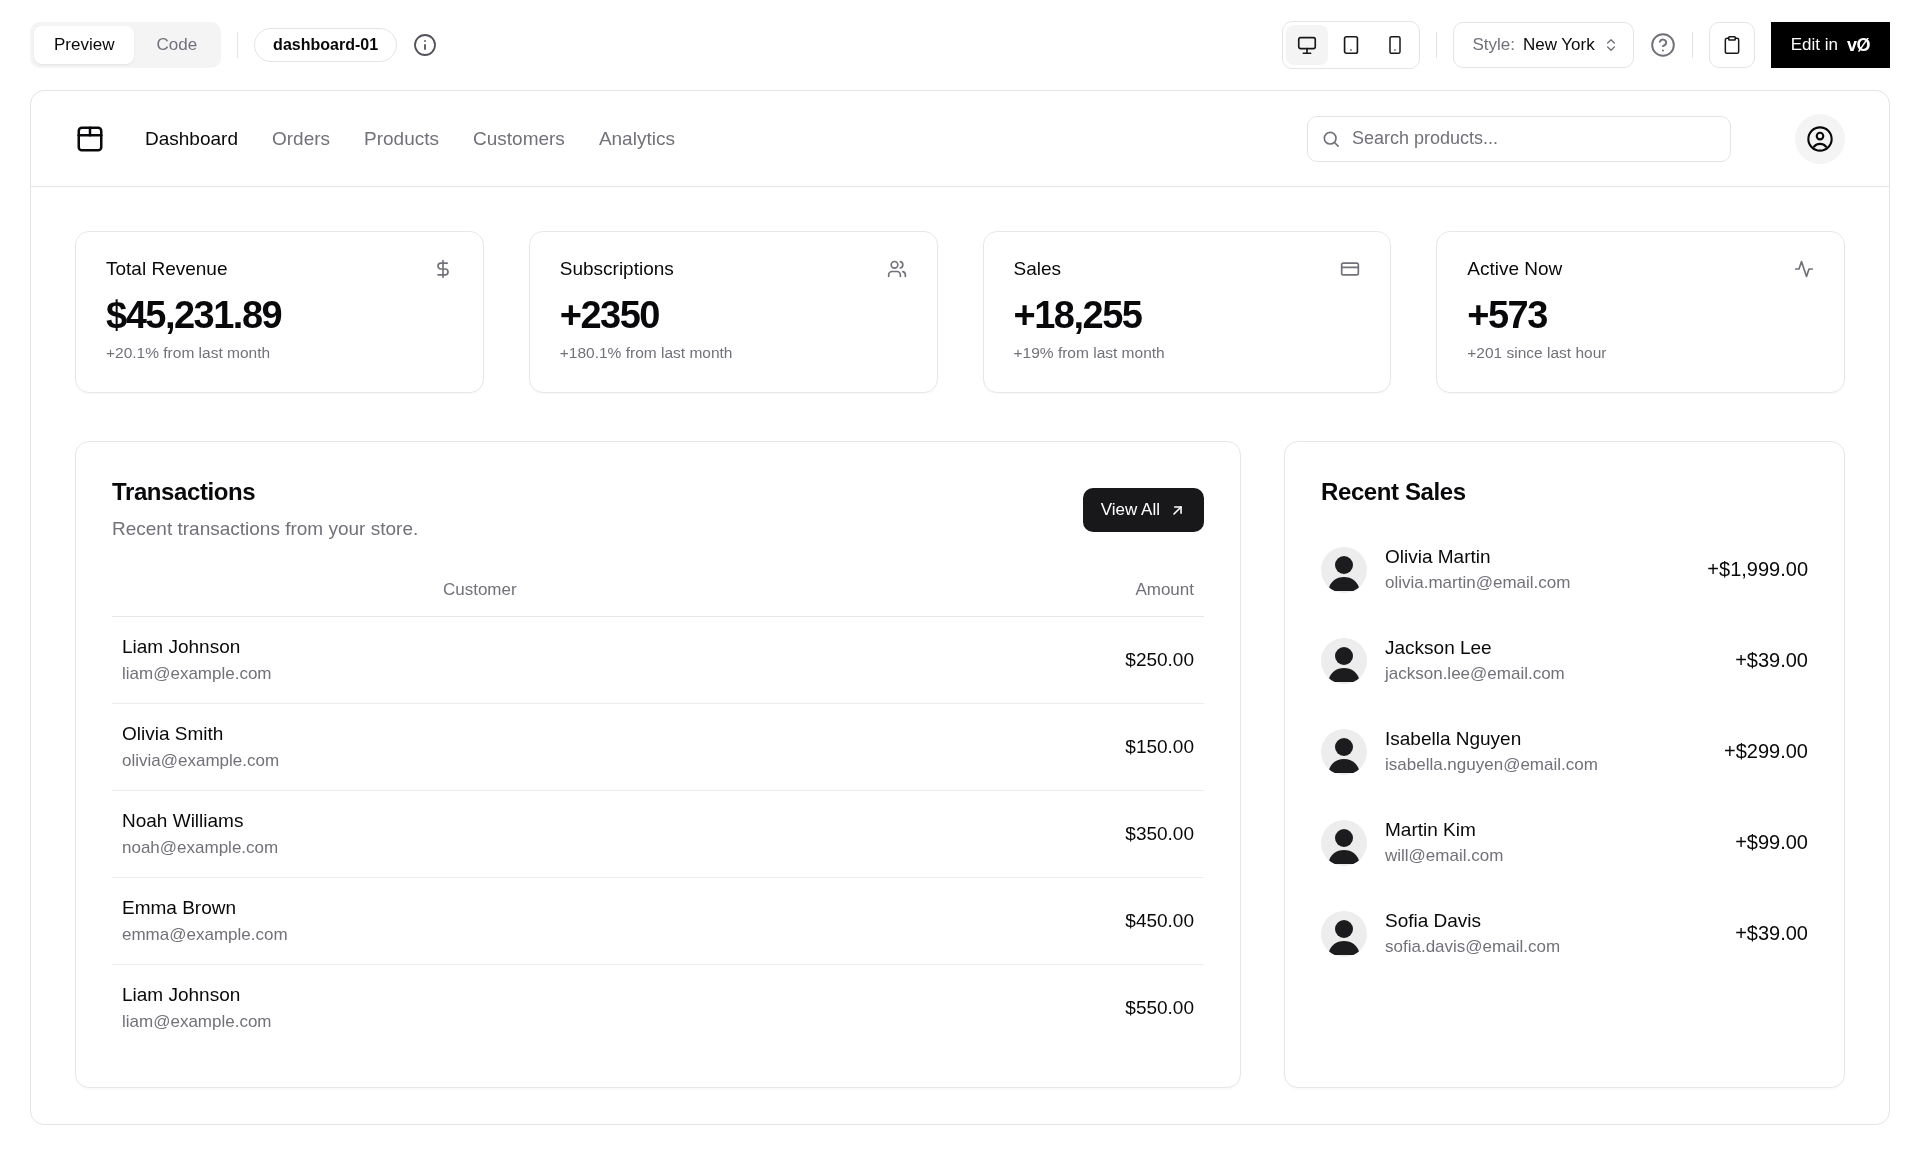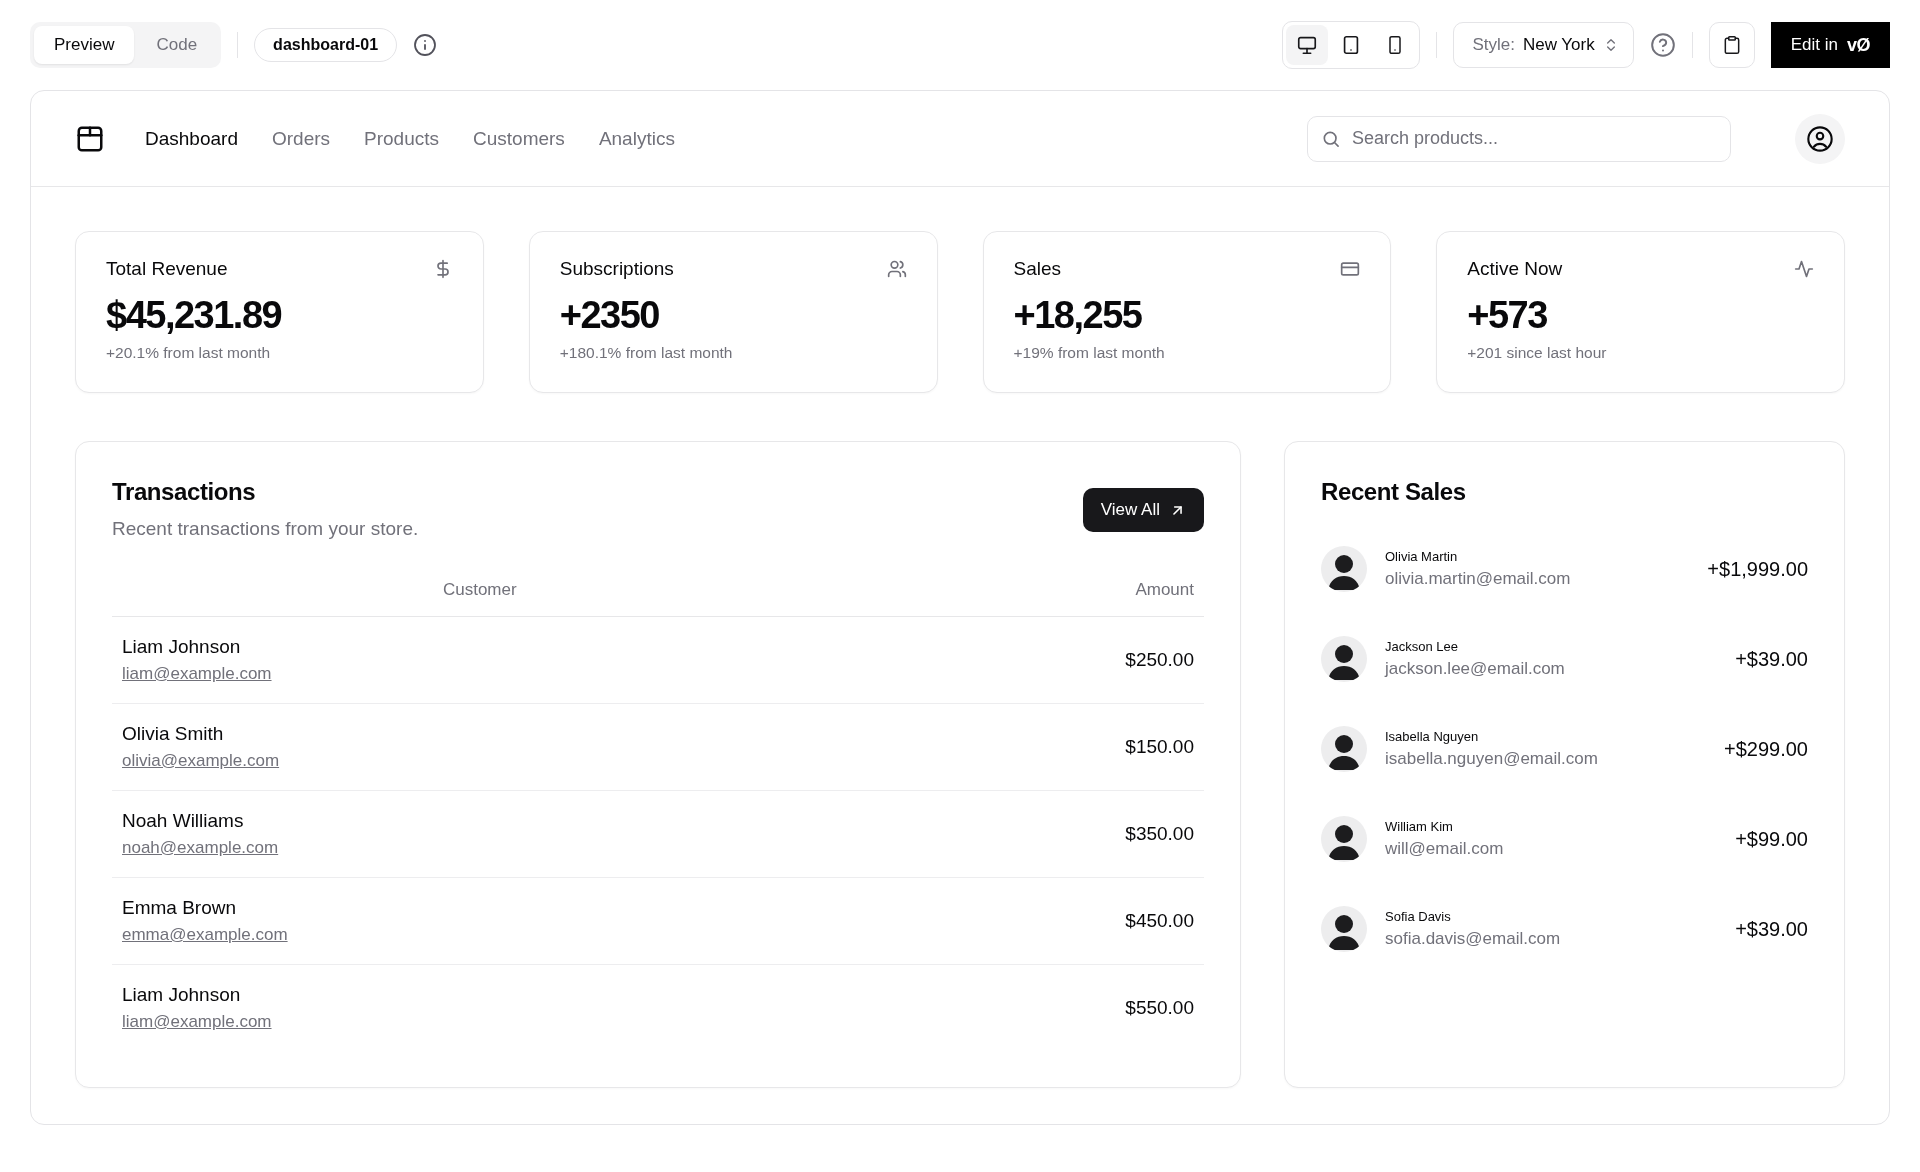--- a/index.html
+++ b/index.html
@@ -79,29 +79,29 @@
     border-radius:10px; height:44px; padding:0 18px; font:500 17px "Liberation Sans",sans-serif;
     margin-top:10px; cursor:pointer; }
 
   table.tx { width:100%; border-collapse:collapse; margin-top:40px; }
   table.tx th { text-align:center; font-weight:400; font-size:17px; color:#71717a; padding:0 0 16px 10px;
     border-bottom:1px solid #e7e7e9; }
   table.tx th.amount, table.tx td.amount { text-align:right; padding-right:10px; }
   table.tx td { padding:19px 0 19px 10px; border-bottom:1px solid #ededef; vertical-align:middle; }
   table.tx tr:last-child td { border-bottom:none; }
   .cust-name { font-size:19px; font-weight:500; color:#09090b; }
-  .cust-email { margin-top:6px; font-size:17px; color:#71717a;text-decoration:underline; }
+  .cust-email { margin-top:6px; font-size:17px; color:#71717a; }
   td.amount { font-size:19px; color:#09090b; }
 
   .sales-list { margin-top:40px; display:flex; flex-direction:column; gap:44px; }
   .sale { display:flex; align-items:center; gap:18px; }
   .sale .avatar { width:46px; height:46px; border-radius:50%; background:#ededee; overflow:hidden; flex:none;
     display:flex; align-items:center; justify-content:center; }
   .sale .who { flex:1; min-width:0; }
-  .sale .name { font-size:13px; font-weight:500; color:#09090b; }
+  .sale .name { font-size:19px; font-weight:500; color:#09090b; }
   .sale .email { margin-top:5px; font-size:17px; color:#71717a; }
   .sale .amt { font-size:20px; font-weight:500; color:#09090b; white-space:nowrap; }
 </style>
 </head>
 <body>
 
 <div class="toolbar">
   <div class="tb-left">
     <div class="seg">
       <button class="active">Preview</button>
@@ -368,21 +368,21 @@
           </div>
 
           <div class="sale">
             <span class="avatar">
                 <svg width="46" height="46" viewBox="0 0 46 46">
                   <circle cx="23" cy="18" r="9" fill="#1c1c1e"></circle>
                   <path d="M7 44c2-10 8.5-14 16-14s14 4 16 14z" fill="#1c1c1e"></path>
                 </svg>
               </span>
             <span class="who">
-                <div class="name">William Kim</div>
+                <div class="name">Martin Kim</div>
                 <div class="email">will@email.com</div>
               </span>
             <span class="amt">+$99.00</span>
           </div>
 
           <div class="sale">
             <span class="avatar">
                 <svg width="46" height="46" viewBox="0 0 46 46">
                   <circle cx="23" cy="18" r="9" fill="#1c1c1e"></circle>
                   <path d="M7 44c2-10 8.5-14 16-14s14 4 16 14z" fill="#1c1c1e"></path>

